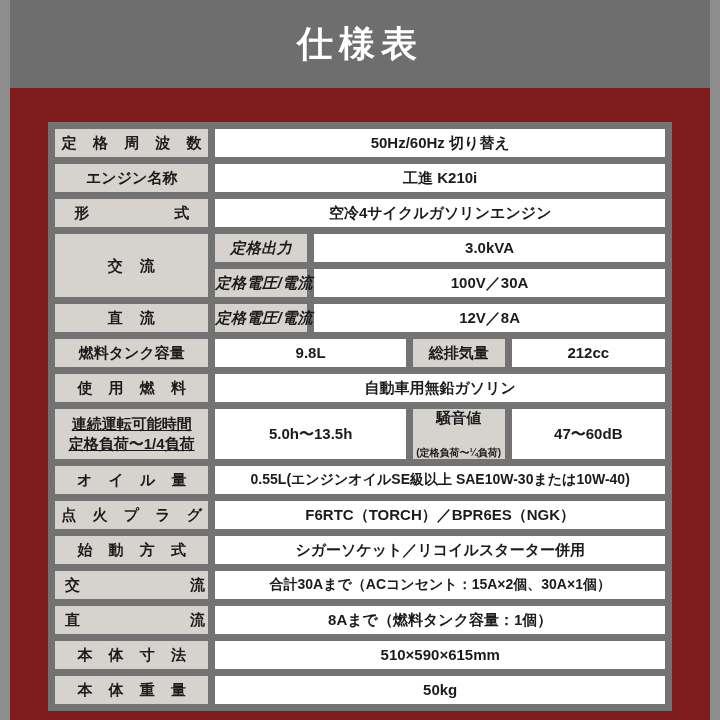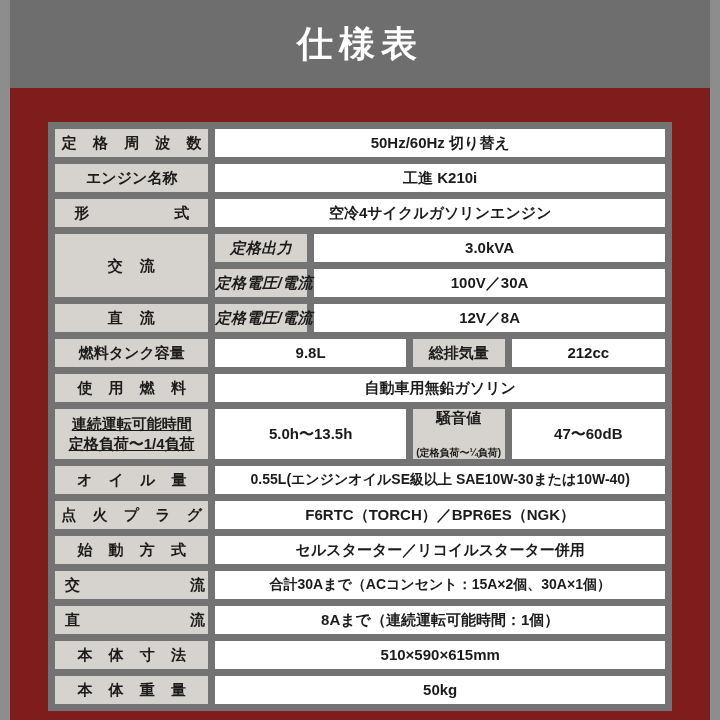--- a/index.html
+++ b/index.html
@@ -185,31 +185,31 @@
           <td class="val small" colspan="4">0.55L(エンジンオイルSE級以上 SAE10W-30または10W-40)</td>
         </tr>
 
         <tr>
           <td class="label spread">点 火 プ ラ グ</td>
           <td class="val" colspan="4">F6RTC（TORCH）／BPR6ES（NGK）</td>
         </tr>
 
         <tr>
           <td class="label spread">始 動 方 式</td>
-          <td class="val" colspan="4">セルスターター／リコイルスターター併用</td>
+          <td class="val" colspan="4">シガーソケット／リコイルスターター併用</td>
         </tr>
 
         <tr>
           <td class="label spread2">交　　　　流</td>
           <td class="val small" colspan="4">合計30Aまで（ACコンセント：15A×2個、30A×1個）</td>
         </tr>
 
         <tr>
           <td class="label spread2">直　　　　流</td>
-          <td class="val" colspan="4">8Aまで（連続運転可能時間：1個）</td>
+          <td class="val" colspan="4">8Aまで（燃料タンク容量：1個）</td>
         </tr>
 
         <tr>
           <td class="label spread">本 体 寸 法</td>
           <td class="val" colspan="4">510×590×615mm</td>
         </tr>
 
         <tr>
           <td class="label spread">本 体 重 量</td>
           <td class="val" colspan="4">50kg</td>

